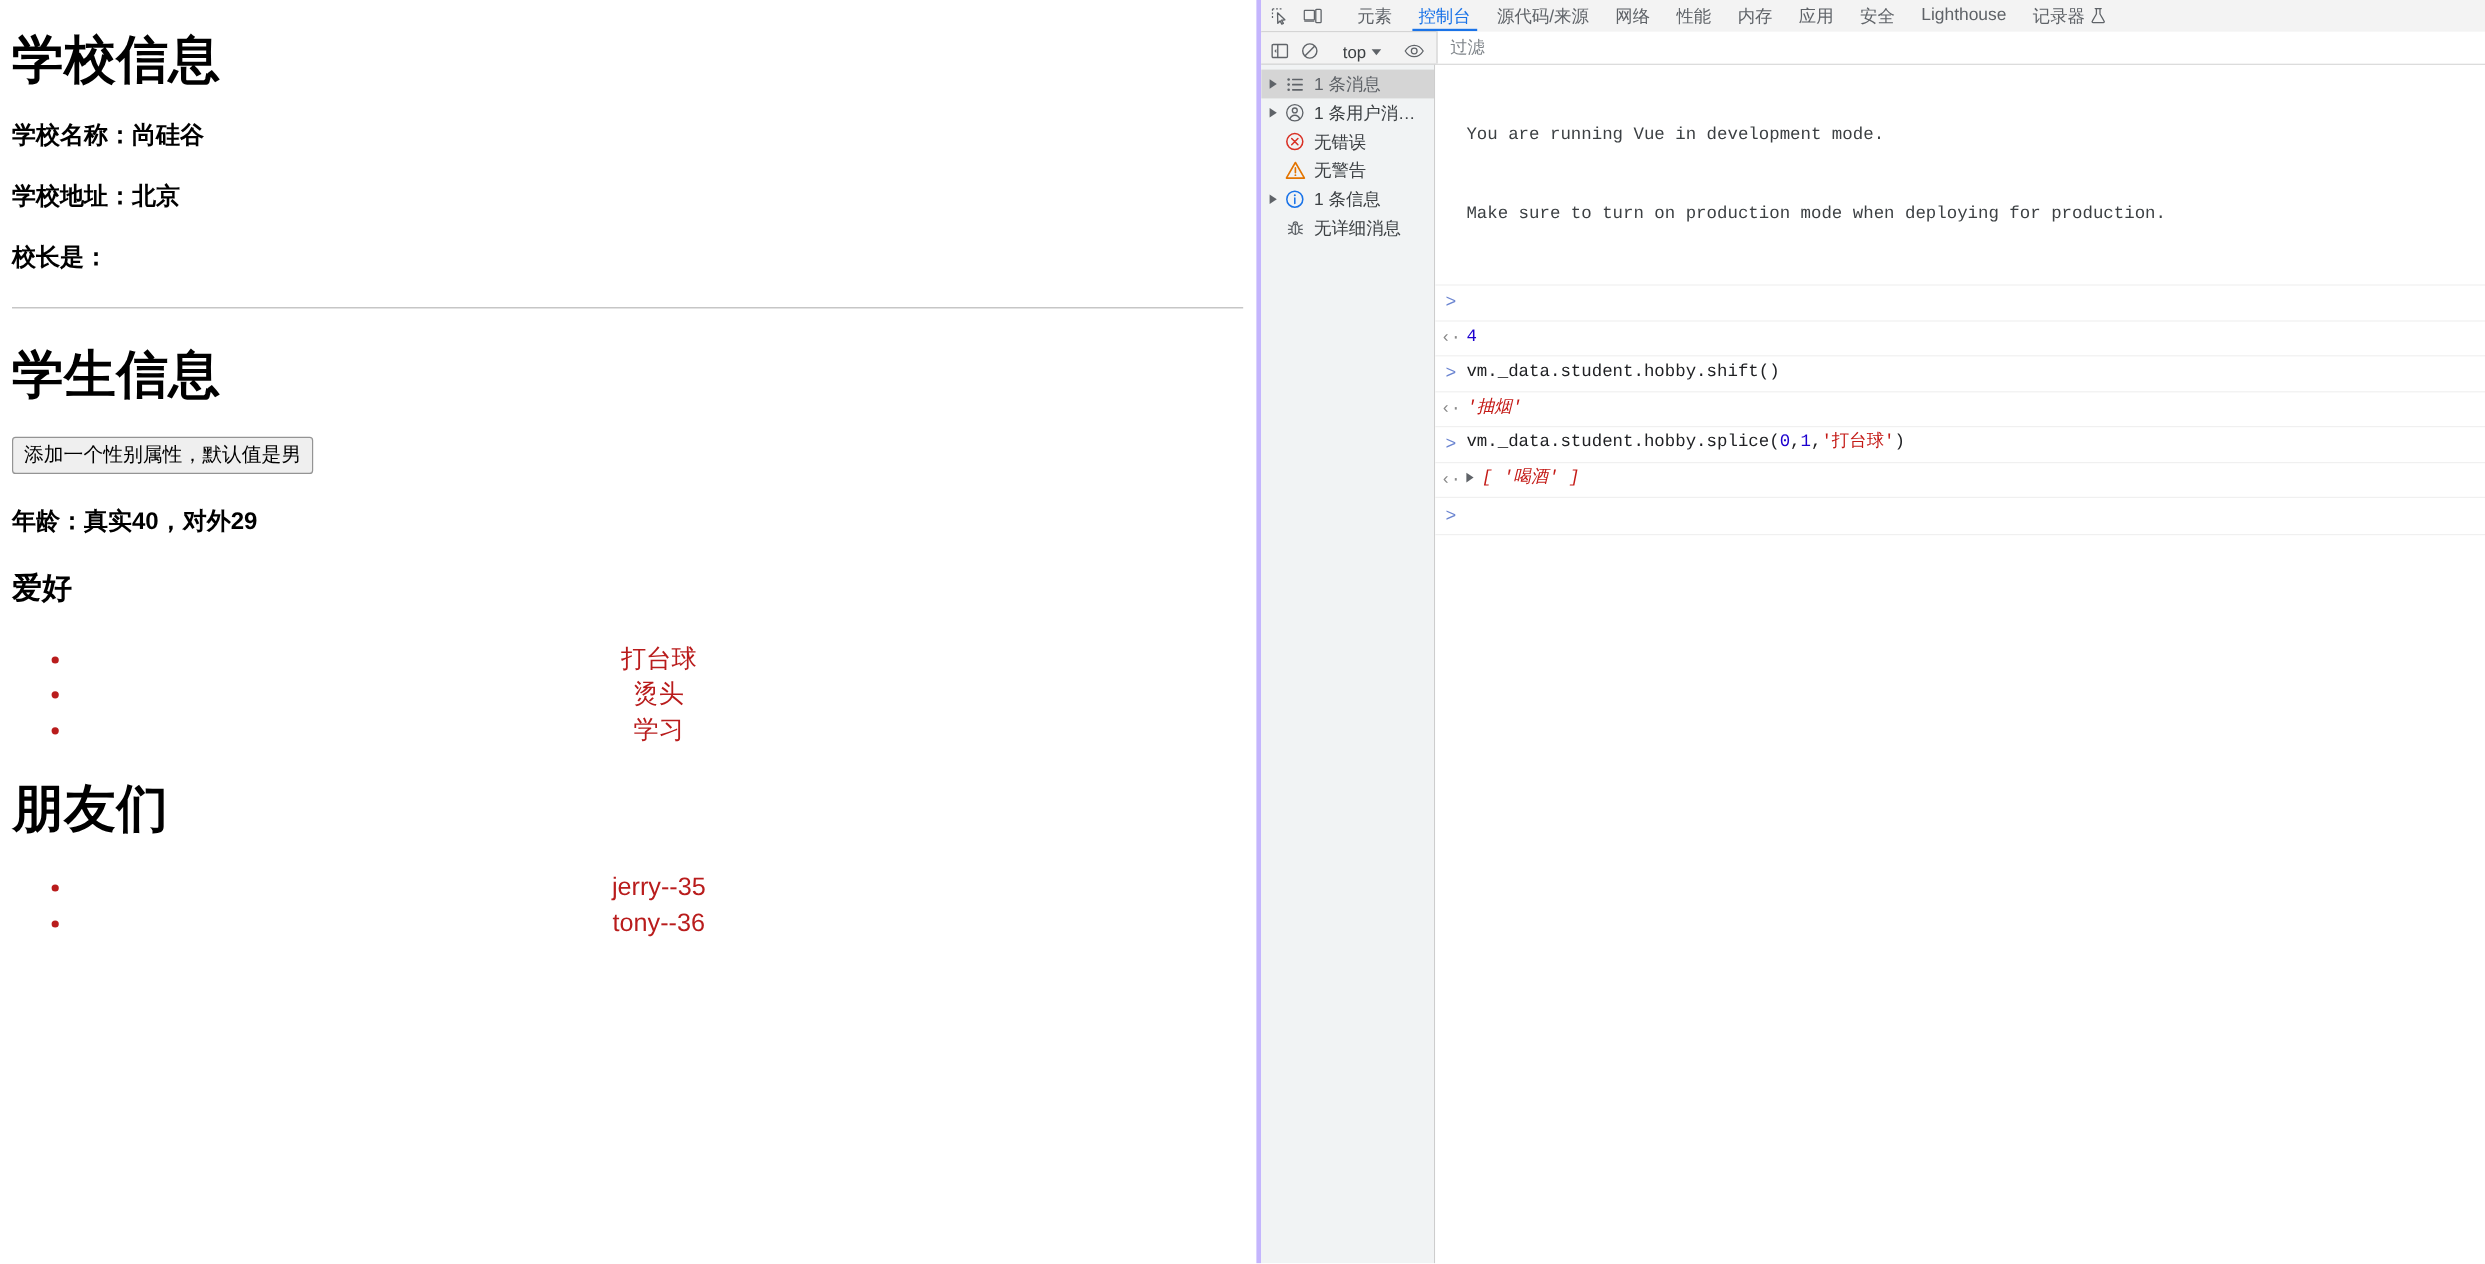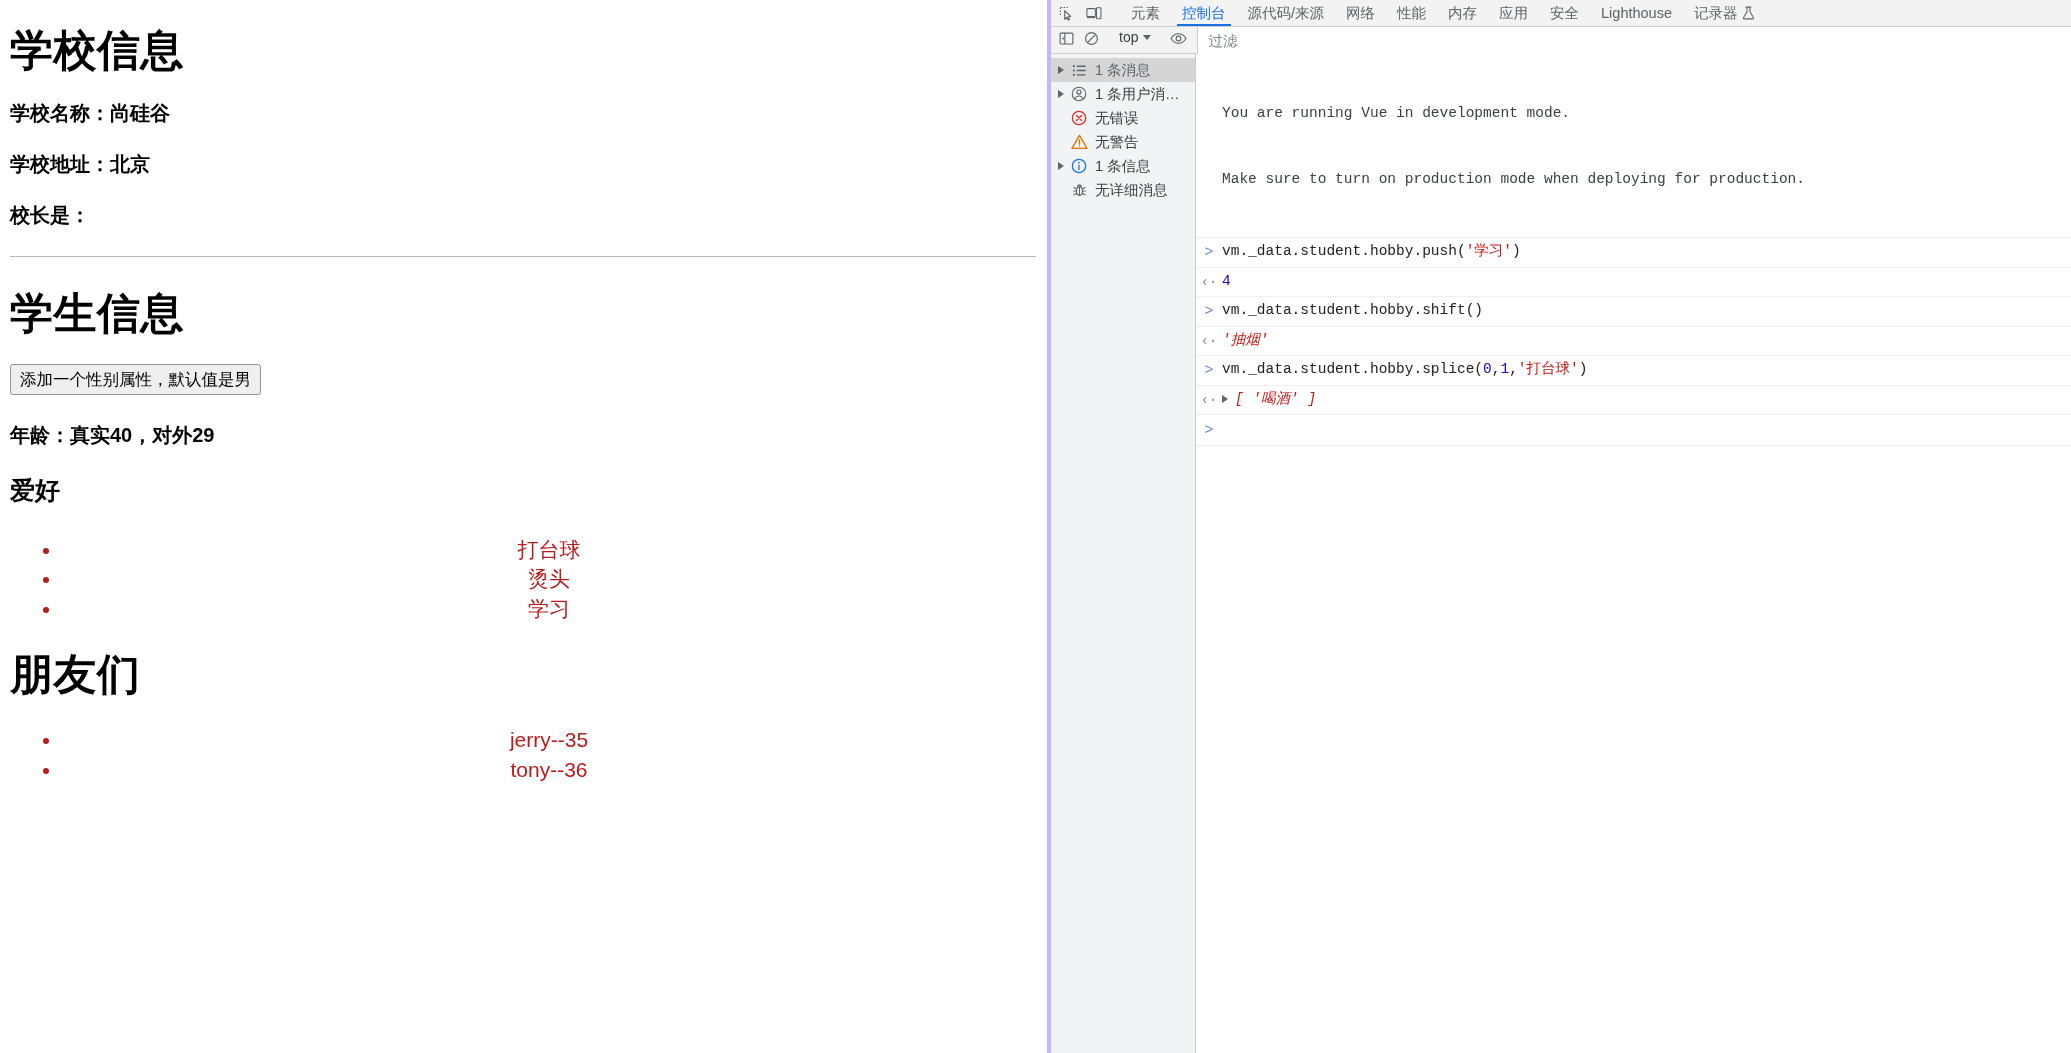--- a/index.html
+++ b/index.html
@@ -141,21 +141,21 @@
     position: absolute;
     left: 6px; right: 6px; bottom: 0;
     height: 2px;
     background: #1a73e8;
   }
   .tab-flask { margin-left: 5px; display: inline-flex; align-items: center; }
 
   
   .dt-consolebar {
     display: flex;
-    align-items: flex-start;
+    align-items: flex-end;
     height: 27px;
     background: #f3f3f3;
     border-bottom: 1px solid #cdcdcd;
     box-sizing: border-box;
     padding-left: 3px;
   }
   .ctx-select {
     display: flex;
     align-items: center;
     gap: 5px;
@@ -499,21 +499,20 @@
             <div>You are running Vue in development mode.</div>
             <div>Make sure to turn on production mode when deploying for production.</div>
           </div>
         </div>
 
         <div id="console-entries">
             <div class="msg-row">
               <div class="msg-gutter">
                 <span class="chev-in">&gt;</span>
               </div>
-              <div class="msg-text"><span class="tok-plain">vm._data.student.hobby.push(</span><span class="tok-str">'学习'</span><span class="tok-plain">)</span></div>
             </div>
             <div class="msg-row">
               <div class="msg-gutter">
                 <span class="chev-out">‹·</span>
               </div>
               <div class="msg-text"><span class="res-num">4</span></div>
             </div>
             <div class="msg-row">
               <div class="msg-gutter">
                 <span class="chev-in">&gt;</span>

